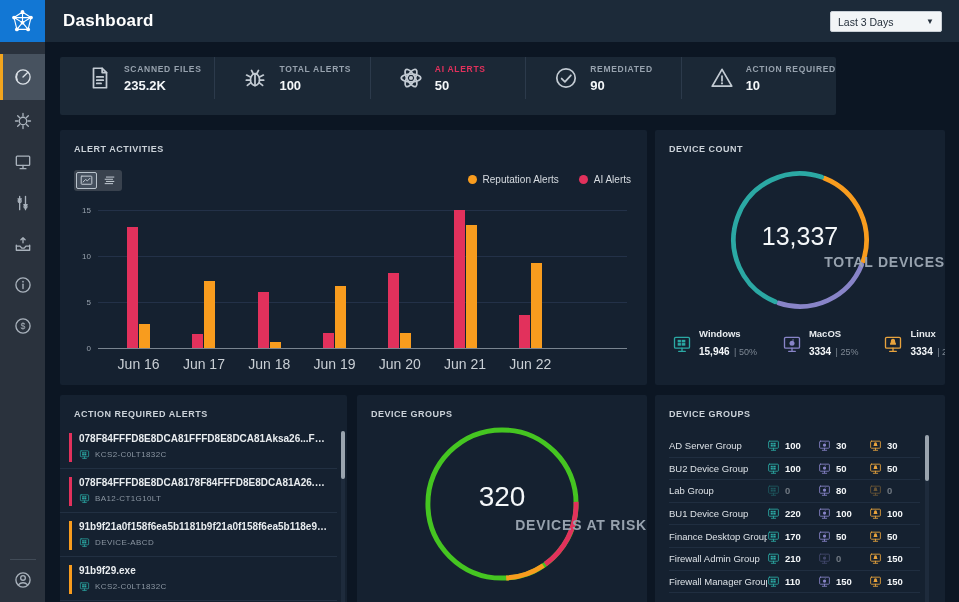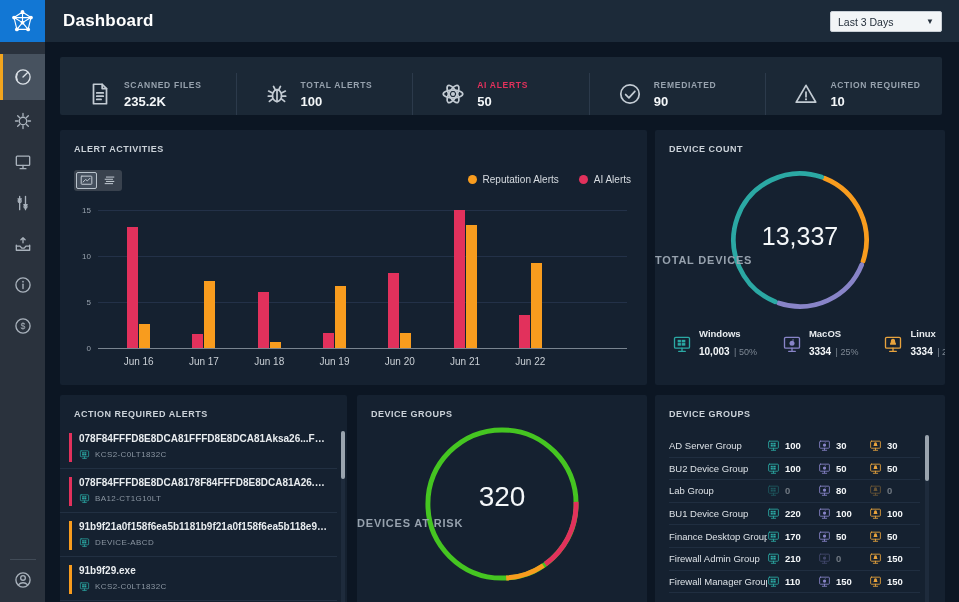--- a/index.html
+++ b/index.html
@@ -20,22 +20,22 @@
   .sidebar{position:absolute;left:0;top:42px;width:45px;height:560px;background:#2A323D;
            display:flex;flex-direction:column;z-index:5}
   .side-item{height:41px;display:flex;align-items:center;justify-content:center;color:#A9B2BC;cursor:pointer;box-sizing:border-box}
   .side-item:first-child{margin-top:12px}
   .side-item.active{background:#47525F;border-left:3px solid #F2A51E;padding-right:3px;height:46px;color:#DCE2E8}
   .side-footer{margin-top:auto;padding:9px 0 12px}
   .side-divider{width:26px;height:1px;background:#414B57;margin:0 auto 10px}
   .side-user{display:flex;align-items:center;justify-content:center;color:#A9B2BC;cursor:pointer}
 
   
-  .statsbar{position:absolute;left:60px;top:57px;width:882px;height:58px;background:#1B2836;
-            display:flex;align-items:flex-end;border-radius:2px}
+  .statsbar{position:absolute;left:60px;top:57px;width:776px;height:58px;background:#1B2836;
+            display:flex;align-items:flex-start;border-radius:2px}
   .stat{flex:1;display:flex;align-items:center;gap:11px;padding-left:27px;height:42px;box-sizing:border-box}
   .stat + .stat{border-left:1px solid #2C3A4B}
   .stat .lbl{font-size:8.5px;color:#97A2AE;font-weight:bold;letter-spacing:.7px}
   .stat .val{font-size:13px;font-weight:bold;color:#F4F7F9;margin-top:4px}
   .stat .icon{color:#C3CBD3}
 
   
   .panel{position:absolute;background:#152130;border-radius:2px;overflow:hidden}
   .panel-title{font-size:9px;font-weight:bold;letter-spacing:.5px;color:#CBD2D9;padding:14px 0 0 14px}
 
@@ -49,28 +49,28 @@
   .leg-dot{width:9px;height:9px;border-radius:50%}
   .chart{position:absolute;left:14px;right:16px;top:80px;height:162px}
   .plot{position:absolute;left:0;right:0;top:0;height:138px}
   .grid-line{position:absolute;left:24px;right:4px;height:1px;background:#233148}
   .grid-line.base{background:#79848F}
   .ytick{position:absolute;left:0;width:17px;text-align:right;font-size:8px;color:#99A3AE}
   .bars{position:absolute;left:32px;right:68px;top:0;bottom:0;display:flex;align-items:flex-end}
   .bar-group{flex:1;display:flex;align-items:flex-end;justify-content:center;gap:1px;height:100%}
   .bar{width:11px;cursor:pointer}
   .x-labels{position:absolute;left:32px;right:68px;top:146px;display:flex}
-  .x-label{flex:1;text-align:center;font-size:10px;color:#C9CFD5}
+  .x-label{flex:1;text-align:center;font-size:14px;color:#C9CFD5}
 
   
   #device-count-panel{left:655px;top:130px;width:290px;height:255px}
   .donut-box{position:absolute;left:0;right:0;top:0}
   .donut-svg{position:absolute;left:50%;transform:translateX(-50%)}
   .donut-num{position:absolute;left:0;right:0;text-align:center;color:#F4F7F9;font-weight:normal}
-  .donut-sub{position:absolute;left:0;right:0;text-align:left;color:#97A2AE;font-size:11px;font-weight:bold;letter-spacing:.8px}
+  .donut-sub{position:absolute;left:0;right:0;text-align:right;color:#97A2AE;font-size:14px;font-weight:bold;letter-spacing:.8px}
   .os-row{position:absolute;left:17px;right:6px;top:198px;display:flex;gap:25px}
   .os-item{display:flex;align-items:center;gap:7px}
   .os-name{font-size:9.5px;font-weight:bold;color:#E8ECEF}
   .os-nums{margin-top:2px;white-space:nowrap}
   .os-count{font-size:10px;font-weight:bold;color:#F4F7F9}
   .os-share{font-size:9px;color:#7E8894}
 
   
   #action-panel{left:60px;top:395px;width:287px;height:255px}
   .alert-list{position:absolute;left:0;right:10px;top:30px}
@@ -407,21 +407,21 @@
             <g fill="currentColor">
               <rect x="6.8" y="7" width="3.9" height="3.1"></rect>
               <rect x="11.6" y="7" width="4.4" height="3.1"></rect>
               <rect x="6.8" y="10.9" width="3.9" height="3.1"></rect>
               <rect x="11.6" y="10.9" width="4.4" height="3.1"></rect>
             </g>
           </svg>
         </span>
         <div>
           <div class="os-name">Windows</div>
-          <div class="os-nums"><span class="os-count">10,003</span> <span class="os-share">| 50%</span></div>
+          <div class="os-nums"><span class="os-count">15,946</span> <span class="os-share">| 50%</span></div>
         </div>
       </div>
       <div class="os-item">
         <span class="icon" style="width:20px;height:20px;color:#8884C8">
           <svg viewBox="0 0 24 24">
             <g fill="none" stroke="currentColor" stroke-width="1.6" stroke-linecap="round" stroke-linejoin="round">
               <rect x="3" y="4" width="18" height="13" rx="1.5"></rect>
               <path d="M12 17 12 20M8 20.8 16 20.8"></path>
             </g>
             <g fill="currentColor">

